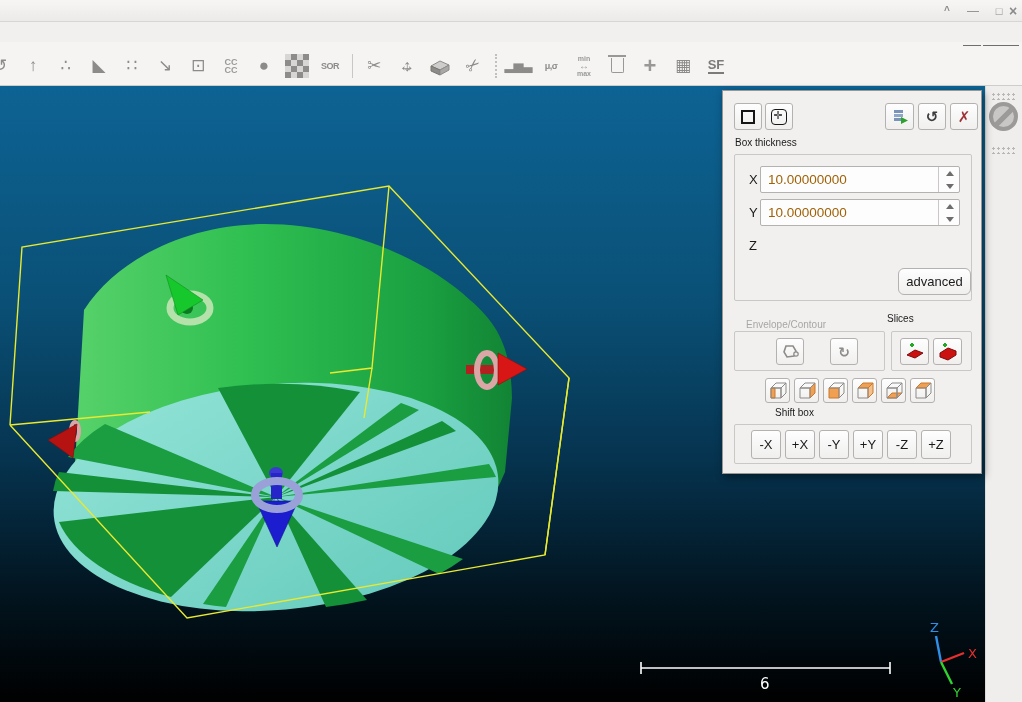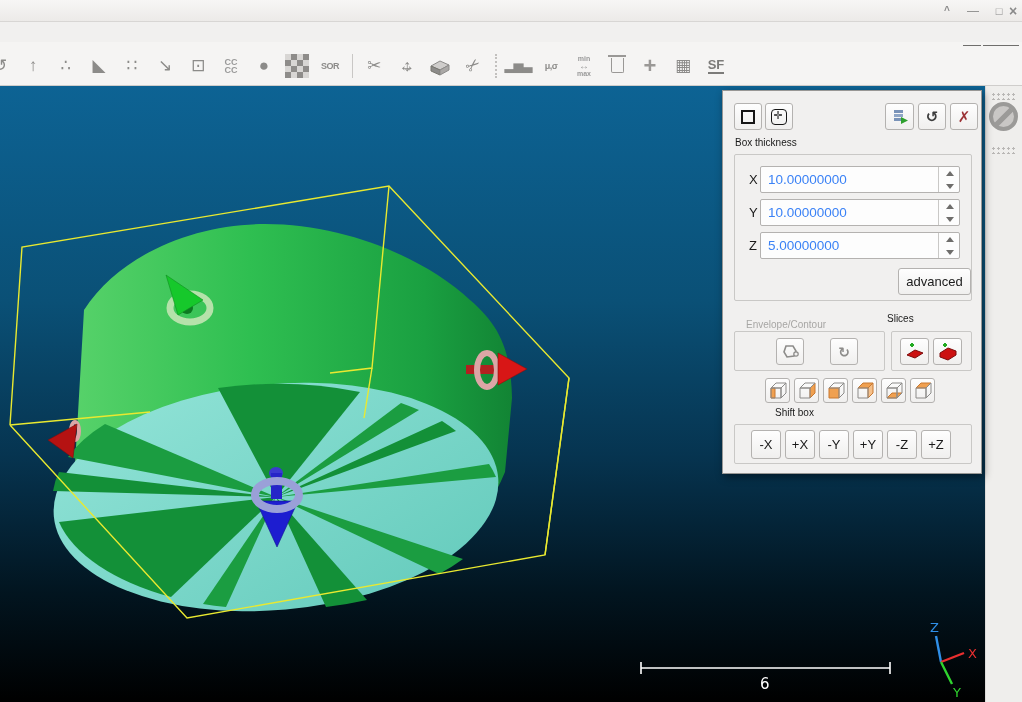--- a/index.html
+++ b/index.html
@@ -88,29 +88,29 @@
   .plabel { position:absolute; font-size:10px; color:#1a1a1a; }
   .plabel.dis { color:#a7a6a4; }
   .gframe { position:absolute; border:1px solid #c9c8c6; border-radius:2px; }
   #grp-thickness { left:11px; top:63px; width:238px; height:147px; }
   .axisrow { position:absolute; left:0; width:238px; height:27px; }
   .axisrow .ax { position:absolute; left:14px; top:6px; font-size:13px; color:#1a1a1a; }
   .spin { position:absolute; left:25px; top:0; width:200px; height:27px; background:#fdfdfd;
     border:1px solid #b4b2b0; border-radius:2px; }
   .spin input { position:absolute; left:0; top:0; width:176px; height:25px; border:none;
     background:transparent; font-family:"Liberation Sans",sans-serif; font-size:13.5px;
-    color:#3b82f6; padding-left:7px; outline:none; }
+    color:#a16207; padding-left:7px; outline:none; }
   .spinbtns { position:absolute; right:0; top:0; width:21px; height:25px; border-left:1px solid #c9c8c6; }
   .spinbtns .up, .spinbtns .dn { position:absolute; left:0; width:21px; height:12px; }
   .spinbtns .up { top:0; } .spinbtns .dn { bottom:0; }
   .spinbtns .up:after { content:""; position:absolute; left:7px; top:4px; border-left:4px solid transparent;
     border-right:4px solid transparent; border-bottom:5px solid #6e6d6b; }
   .spinbtns .dn:after { content:""; position:absolute; left:7px; top:4px; border-left:4px solid transparent;
     border-right:4px solid transparent; border-top:5px solid #6e6d6b; }
-  #btn-advanced { left:163px; top:113px; width:73px; font-size:13px; color:#1a1a1a; }
+  #btn-advanced { left:163px; top:113px; width:73px; font-size:13px; color:#1a1a1a;border-radius:6px; }
   #grp-envelope { left:11px; top:240px; width:151px; height:40px; }
   #grp-slices   { left:168px; top:240px; width:81px; height:40px; }
   #btn-envelope, #btn-env-reset { top:6px; width:28px; height:27px; }
   #btn-envelope { left:41px; } #btn-env-reset { left:95px; color:#8d8c8a; font-size:14px; font-weight:bold;}
   .cubebtn { position:absolute; top:287px; width:25px; height:25px; }
   #btn-shift-frame { left:11px; top:333px; width:238px; height:40px; }
   .shiftbtn { position:absolute; top:5px; width:30px; height:29px; font-size:13px; color:#1a1a1a; }
 
   svg text { font-family:"DejaVu Sans",sans-serif; }
 </style>
@@ -331,27 +331,20 @@
         <span class="spin">
           <input value="10.00000000" style="">
           <span class="spinbtns">
               <span class="up"></span>
               <span class="dn"></span>
             </span>
         </span>
       </div>
       <div class="axisrow" style="top:77px;">
         <span class="ax">Z</span>
-        <span class="spin">
-          <input value="5.00000000" style="">
-          <span class="spinbtns">
-              <span class="up"></span>
-              <span class="dn"></span>
-            </span>
-        </span>
       </div>
       <div class="pbtn" id="btn-advanced">advanced</div>
     </div>
 
     <span class="plabel dis" style="left:23px;top:228px;">Envelope/Contour</span>
     <span class="plabel" style="left:164px;top:222px;">Slices</span>
 
     <div class="gframe" id="grp-envelope">
       <div class="pbtn" id="btn-envelope">
         <svg width="18" height="18" viewBox="0 0 18 18">

